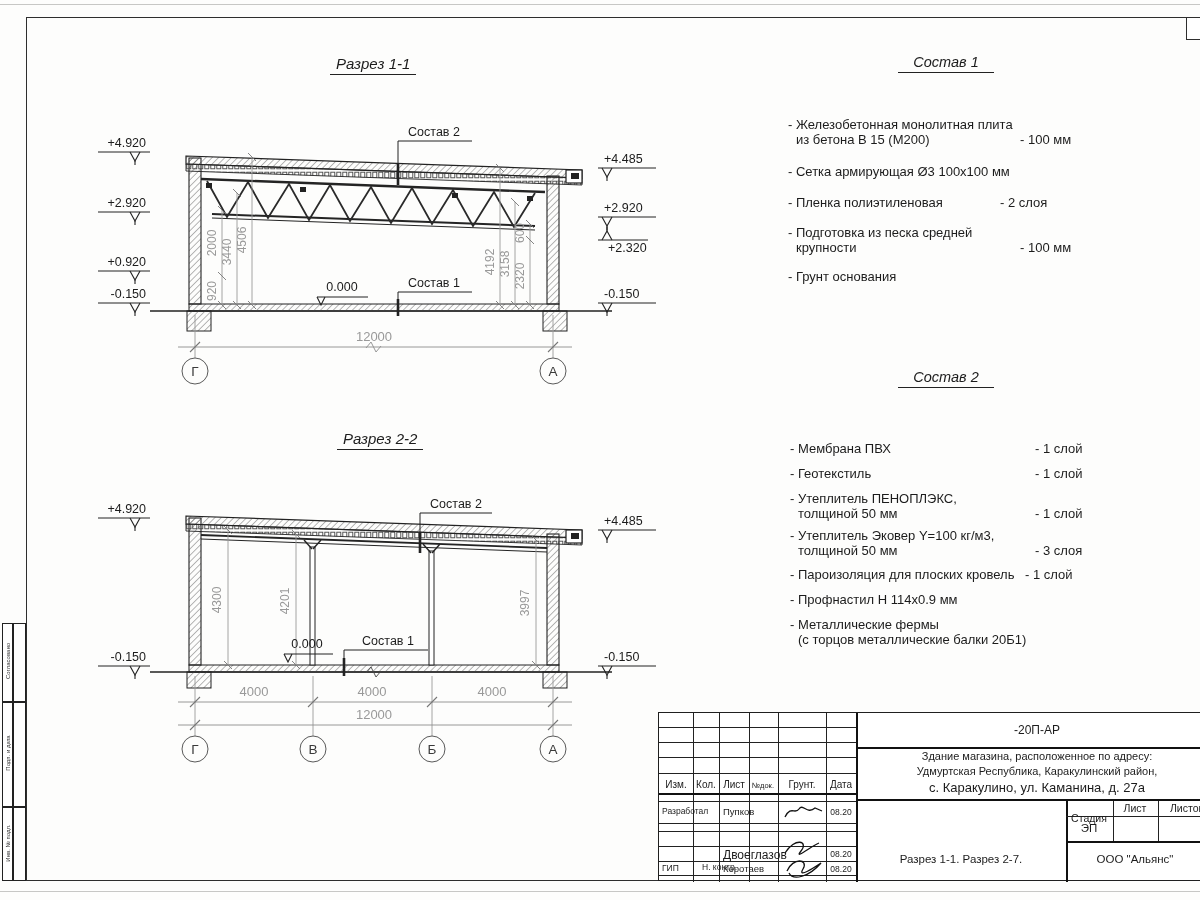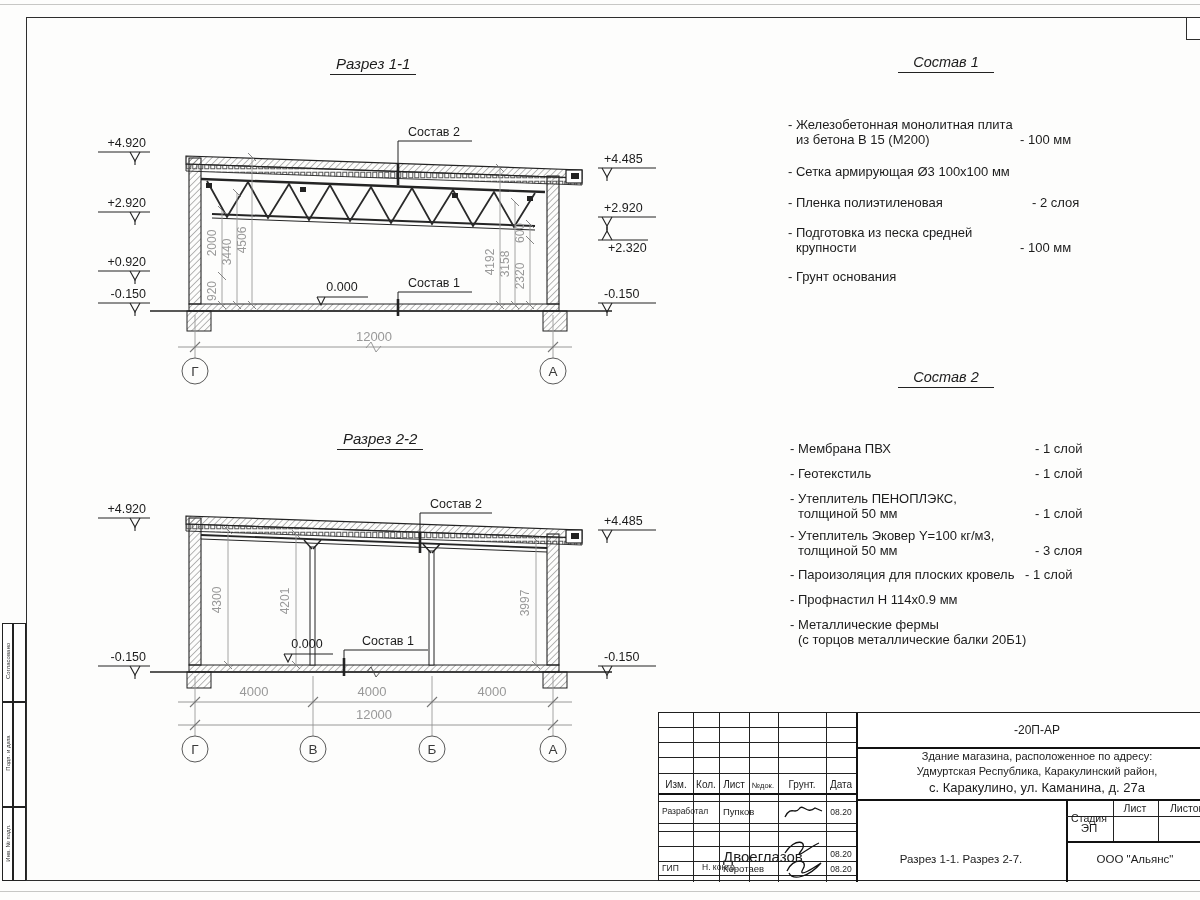--- a/index.html
+++ b/index.html
@@ -59,21 +59,21 @@
     <div class="list-item" style="top:117px;">
       <div>- Железобетонная  монолитная плита</div>
       <div style="padding-left:8px">из бетона В 15 (М200)</div>
       <span class="qty" style="left:232px;top:15px;">- 100 мм</span>
     </div>
     <div class="list-item" style="top:164px;">
       <div>- Сетка армирующая Ø3 100х100 мм</div>
     </div>
     <div class="list-item" style="top:195px;">
       <div>- Пленка полиэтиленовая</div>
-      <span class="qty" style="left:244px;top:0;">-  2 слоя</span>
+      <span class="qty" style="left:212px;top:0;">-  2 слоя</span>
     </div>
     <div class="list-item" style="top:225px;">
       <div>- Подготовка из песка средней</div>
       <div style="padding-left:8px">крупности</div>
       <span class="qty" style="left:232px;top:15px;">- 100 мм</span>
     </div>
     <div class="list-item" style="top:269px;">
       <div>- Грунт основания</div>
     </div>
   </div>
@@ -384,21 +384,21 @@
     <div class="tb-t tb-c" style="left:47px;top:66px;">Кол.</div>
     <div class="tb-t tb-c" style="left:75px;top:66px;">Лист</div>
     <div class="tb-t tb-c" style="left:104px;top:68px;font-size:7.5px;">№док.</div>
     <div class="tb-t tb-c" style="left:143px;top:66px;">Грунт.</div>
     <div class="tb-t tb-c" style="left:182px;top:66px;">Дата</div>
 
     <div class="tb-t" style="left:3px;top:93px;font-size:8.5px;">Разработал</div>
     <div class="tb-t" style="left:64px;top:93px;font-size:9.5px;">Пупков</div>
     <div class="tb-t tb-c" style="left:182px;top:94px;font-size:8.5px;">08.20</div>
     <div class="tb-t" style="left:3px;top:149px;font-size:8.5px;margin-left:40px;">Н. контр.</div>
-    <div class="tb-t" style="left:64px;top:135px;font-size:15px;">Двоеглазов</div>
+    <div class="tb-t" style="left:64px;top:135px;font-size:12px;">Двоеглазов</div>
     <div class="tb-t tb-c" style="left:182px;top:136px;font-size:8.5px;">08.20</div>
     <div class="tb-t" style="left:3px;top:150px;font-size:8.5px;">ГИП</div>
     <div class="tb-t" style="left:64px;top:150px;font-size:9.5px;">Коротаев</div>
     <div class="tb-t tb-c" style="left:182px;top:151px;font-size:8.5px;">08.20</div>
 
     <svg class="abs" style="left:122px;top:88px;" width="44" height="22">
       <path d="M4,16 C10,4 14,14 18,8 C22,2 26,14 34,7 L41,10" fill="none" stroke="#111" stroke-width="1.3"></path>
     </svg>
     <svg class="abs" style="left:120px;top:120px;" width="46" height="48">
       <path d="M6,20 C16,4 30,8 22,18 C14,28 34,12 40,10 M8,38 C14,24 30,26 24,36 C18,46 36,34 42,30 C30,44 14,48 10,40" fill="none" stroke="#111" stroke-width="1.3"></path>

